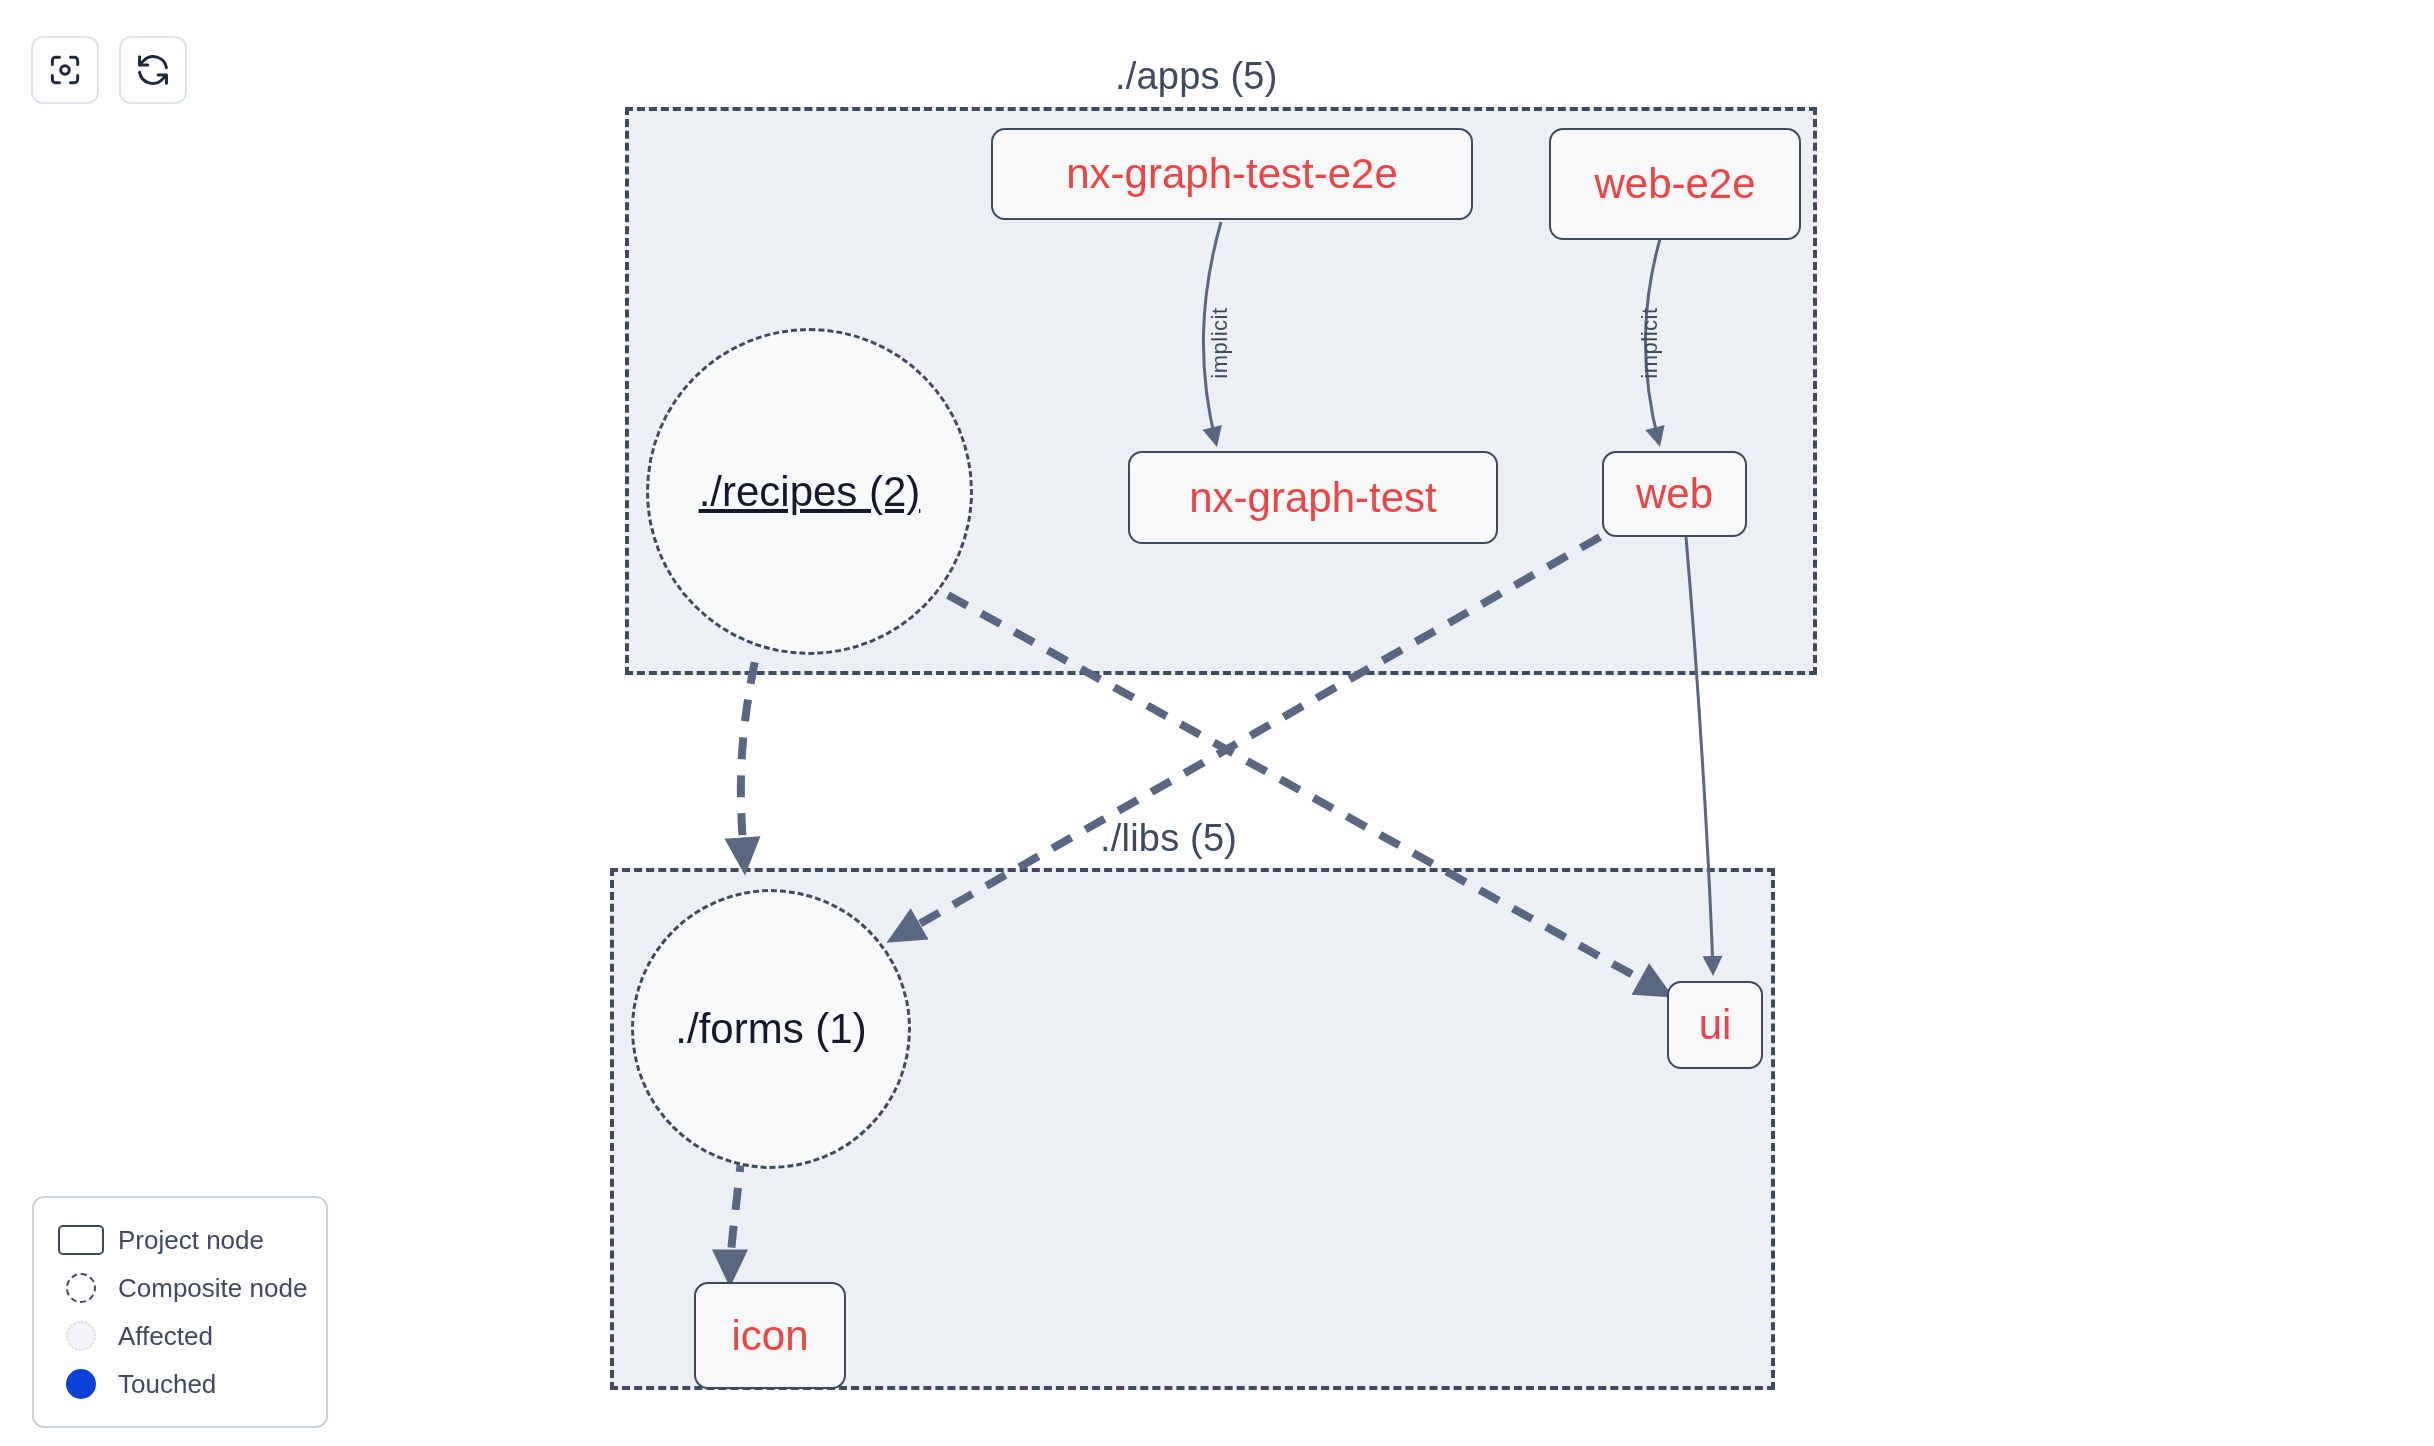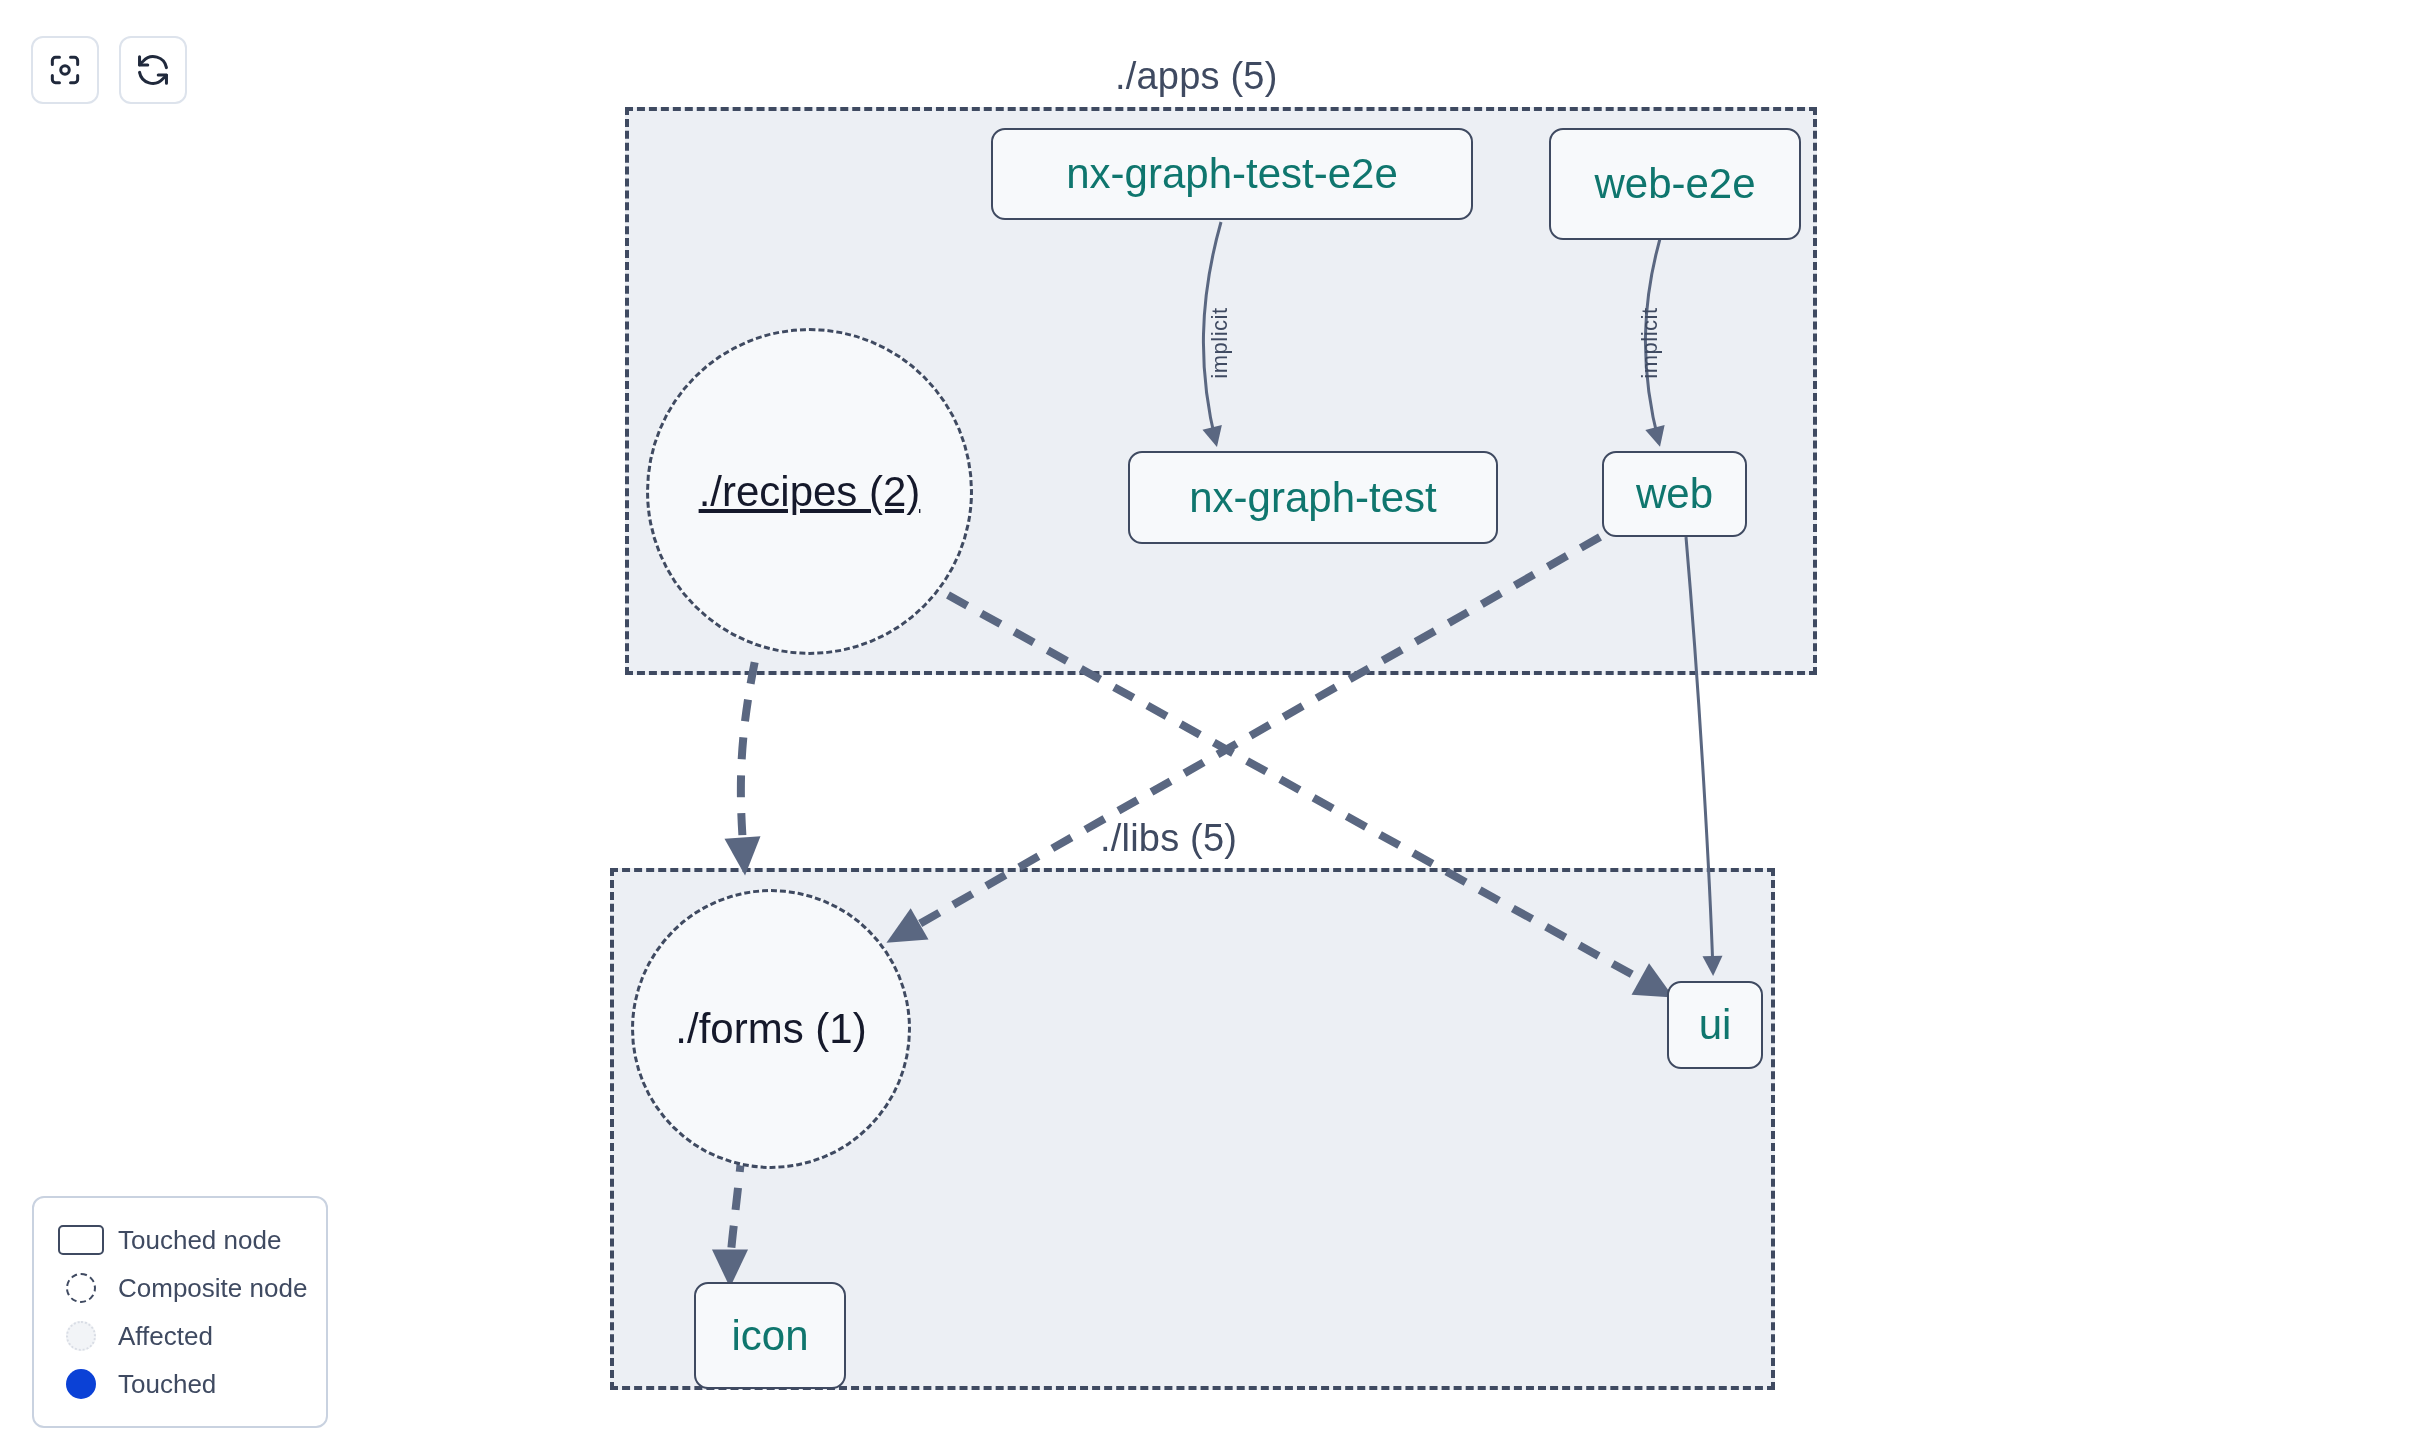--- a/index.html
+++ b/index.html
@@ -91,21 +91,21 @@
   
   .node {
     position: absolute;
     background: #f7f9fb;
     border: 2.5px solid #3f4a61;
     border-radius: 14px;
     box-sizing: border-box;
     display: flex;
     align-items: center;
     justify-content: center;
-    color: #0f766e;
+    color: #ef4444;
     font-size: 42px;
     white-space: nowrap;
     z-index: 25;
     cursor: pointer;
   }
 
   
   .composite {
     position: absolute;
     background: #f7f9fb;
@@ -280,21 +280,21 @@
     <div class="node" style="left:694px; top:1282px; width:152px; height:107px;">icon</div>
 
   </div>
 
   <div class="legend">
 
     <div class="legend-row">
       <span class="legend-swatch">
         <span class="sw-project"></span>
       </span>
-      <span class="legend-text">Touched node</span>
+      <span class="legend-text">Project node</span>
     </div>
 
     <div class="legend-row">
       <span class="legend-swatch">
         <span class="sw-composite"></span>
       </span>
       <span class="legend-text">Composite node</span>
     </div>
 
     <div class="legend-row">

